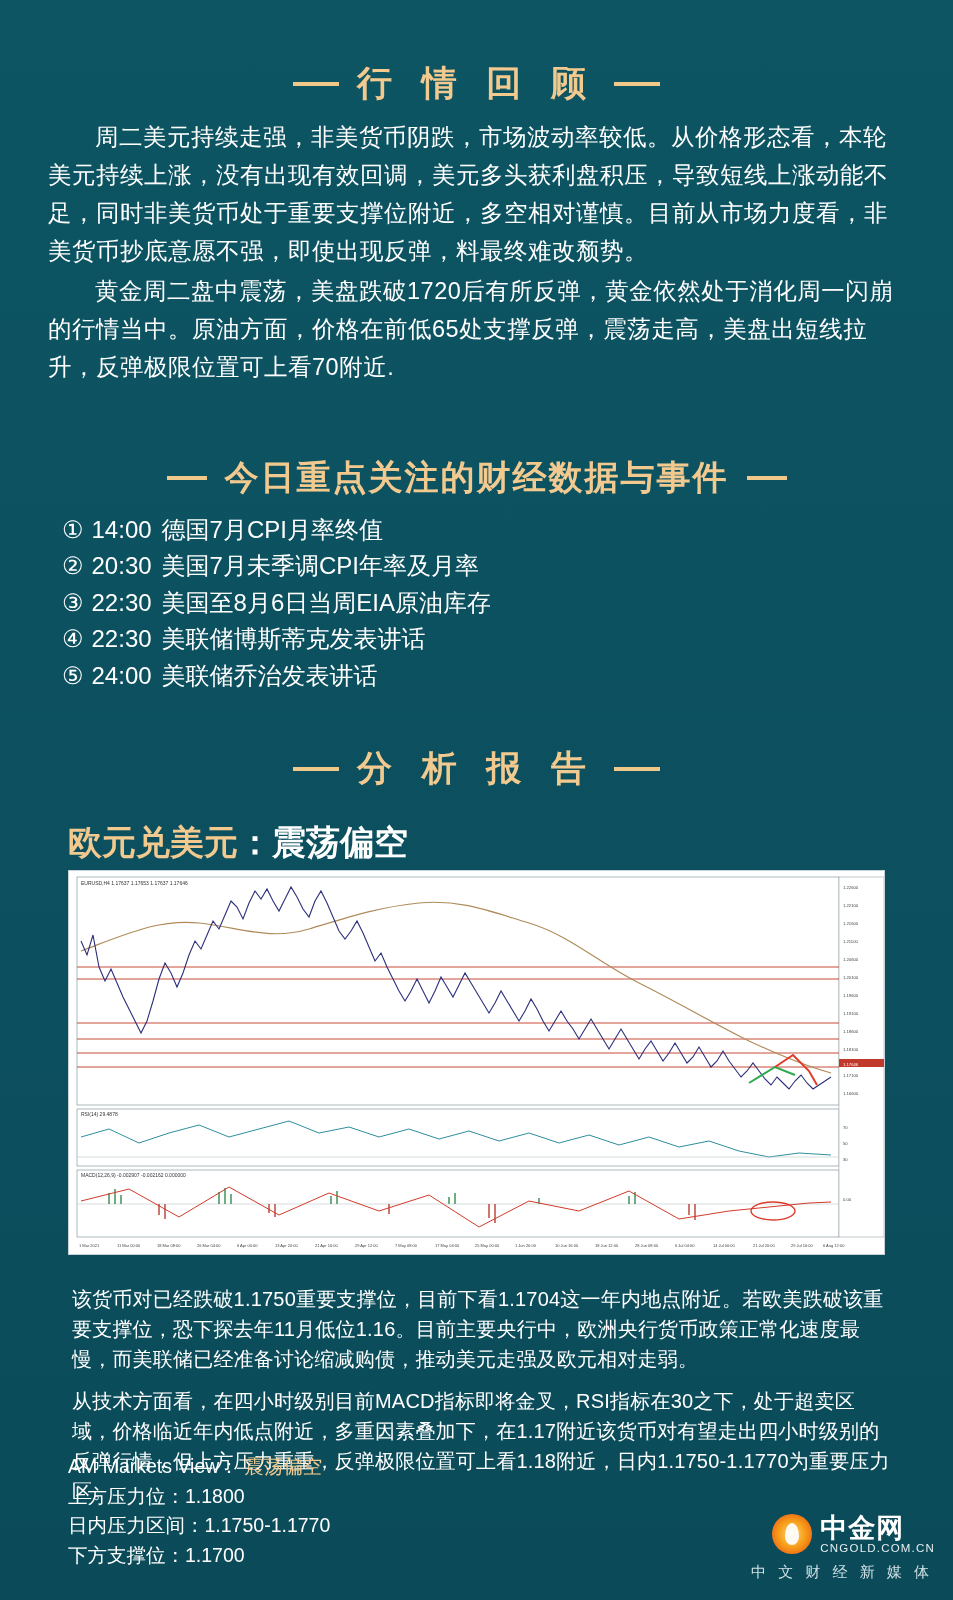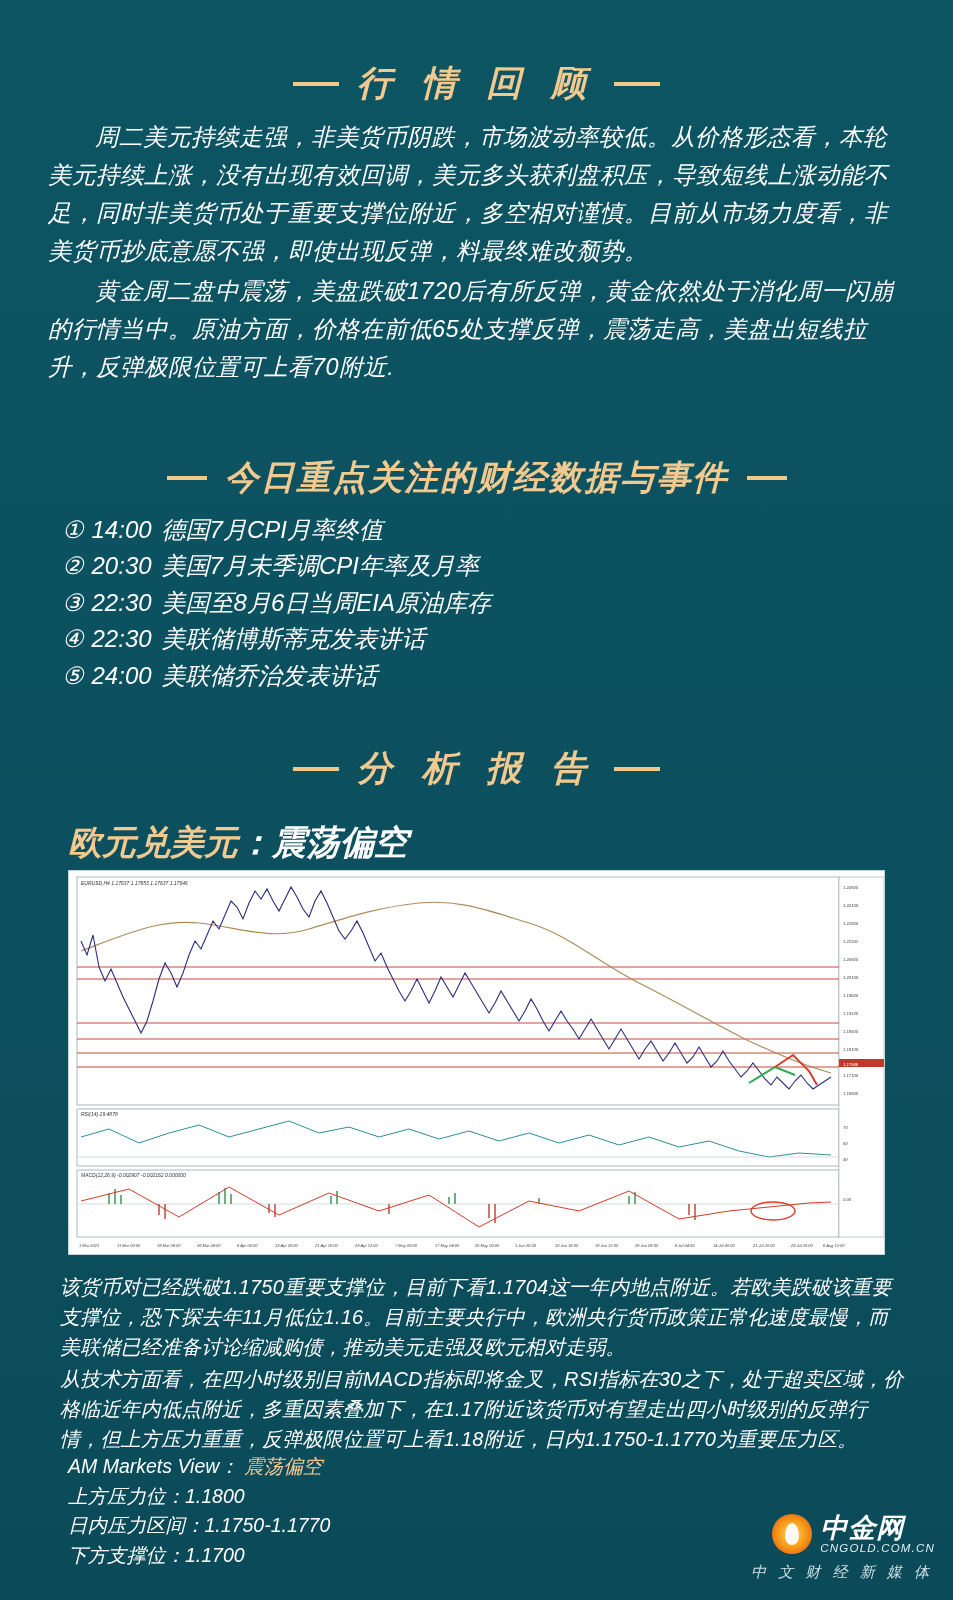--- a/index.html
+++ b/index.html
@@ -13,21 +13,20 @@
     font-family: "Liberation Sans", sans-serif;
     color: #ffffff;
     overflow: hidden;
     position: relative;
   }
   .page {
     width: 953px;
     height: 1600px;
     position: relative;
     background: linear-gradient(180deg, #0d5563 0%, #0c4f5e 60%, #0b4b59 100%);
-    font-style: italic;
   }
 
   
   .section-head {
     display: flex;
     align-items: center;
     justify-content: center;
     gap: 18px;
     margin: 0;
   }
@@ -122,21 +121,21 @@
 
   .analysis-text {
     position: absolute;
     left: 60px;
     right: 48px;
     top: 1272px;
     font-size: 20px;
     line-height: 1.5;
     letter-spacing: 0.2px;
   }
-  .analysis-text p { margin: 0; }
+  .analysis-text p { margin: 12px; }
   .analysis-text p.p2 { margin-top: 2px; }
 
   .summary {
     position: absolute;
     left: 68px;
     top: 1452px;
     font-size: 19.5px;
     line-height: 1.52;
   }
   .summary .lbl { color: #ffffff; }

